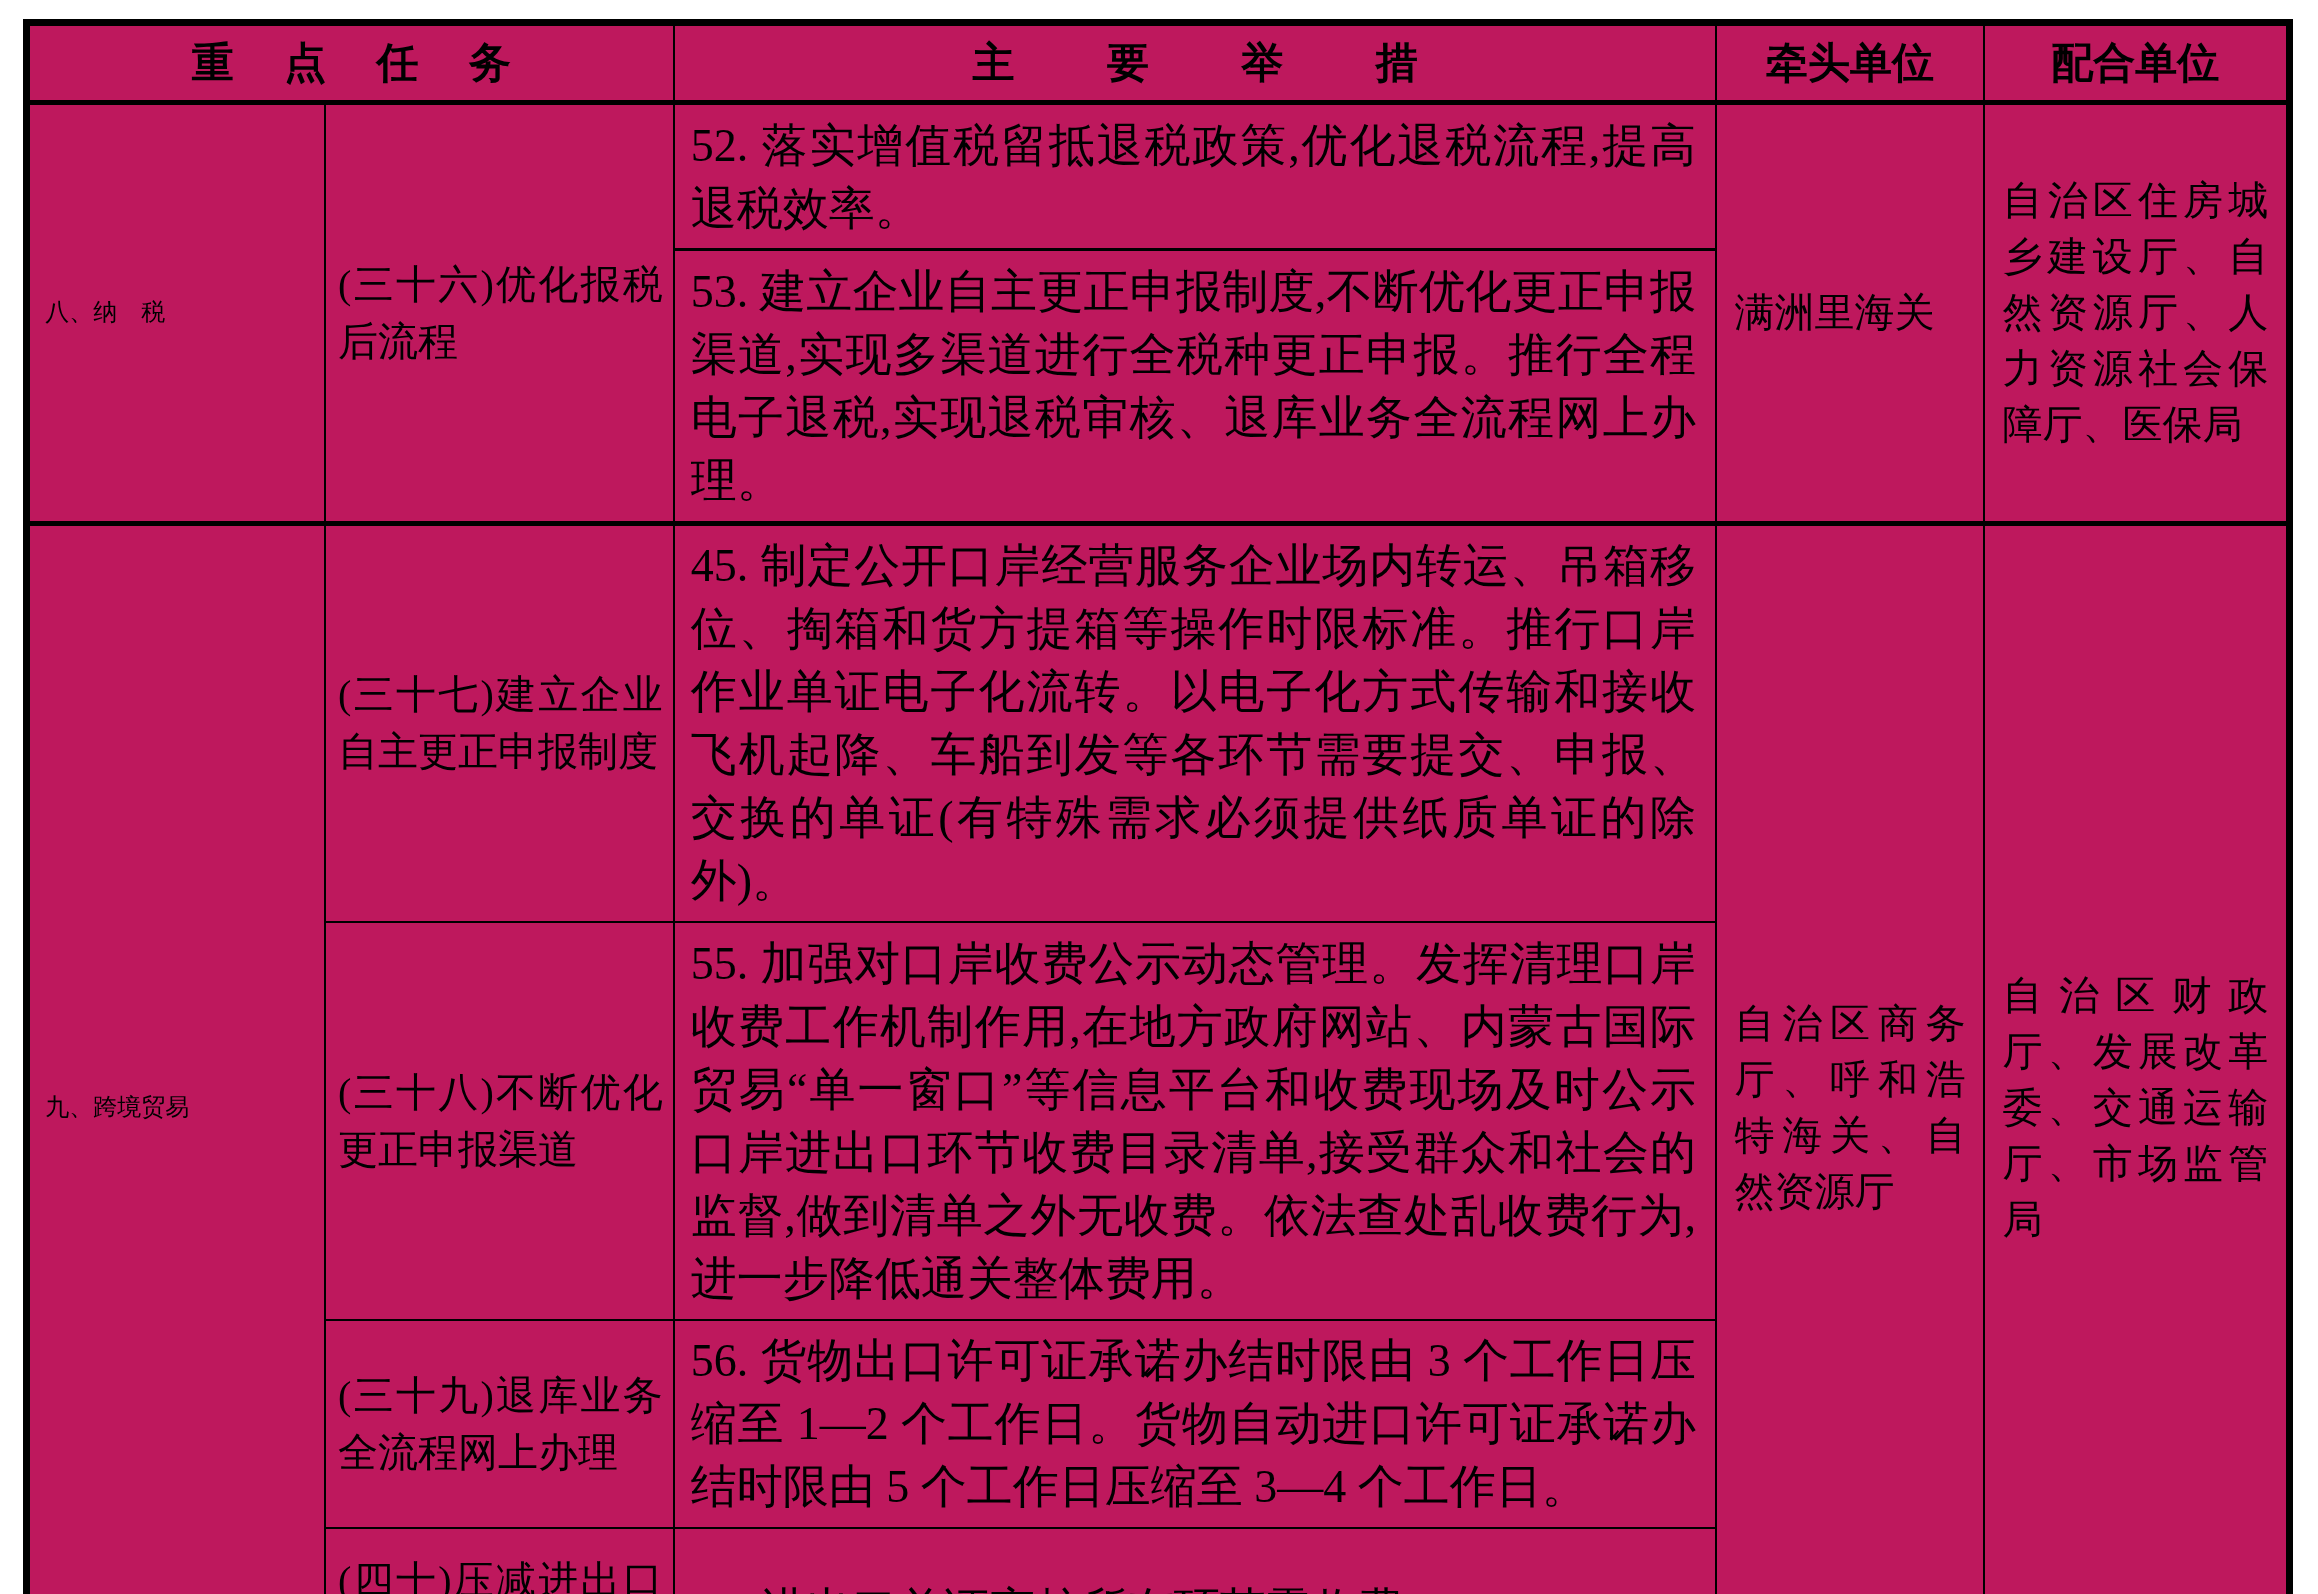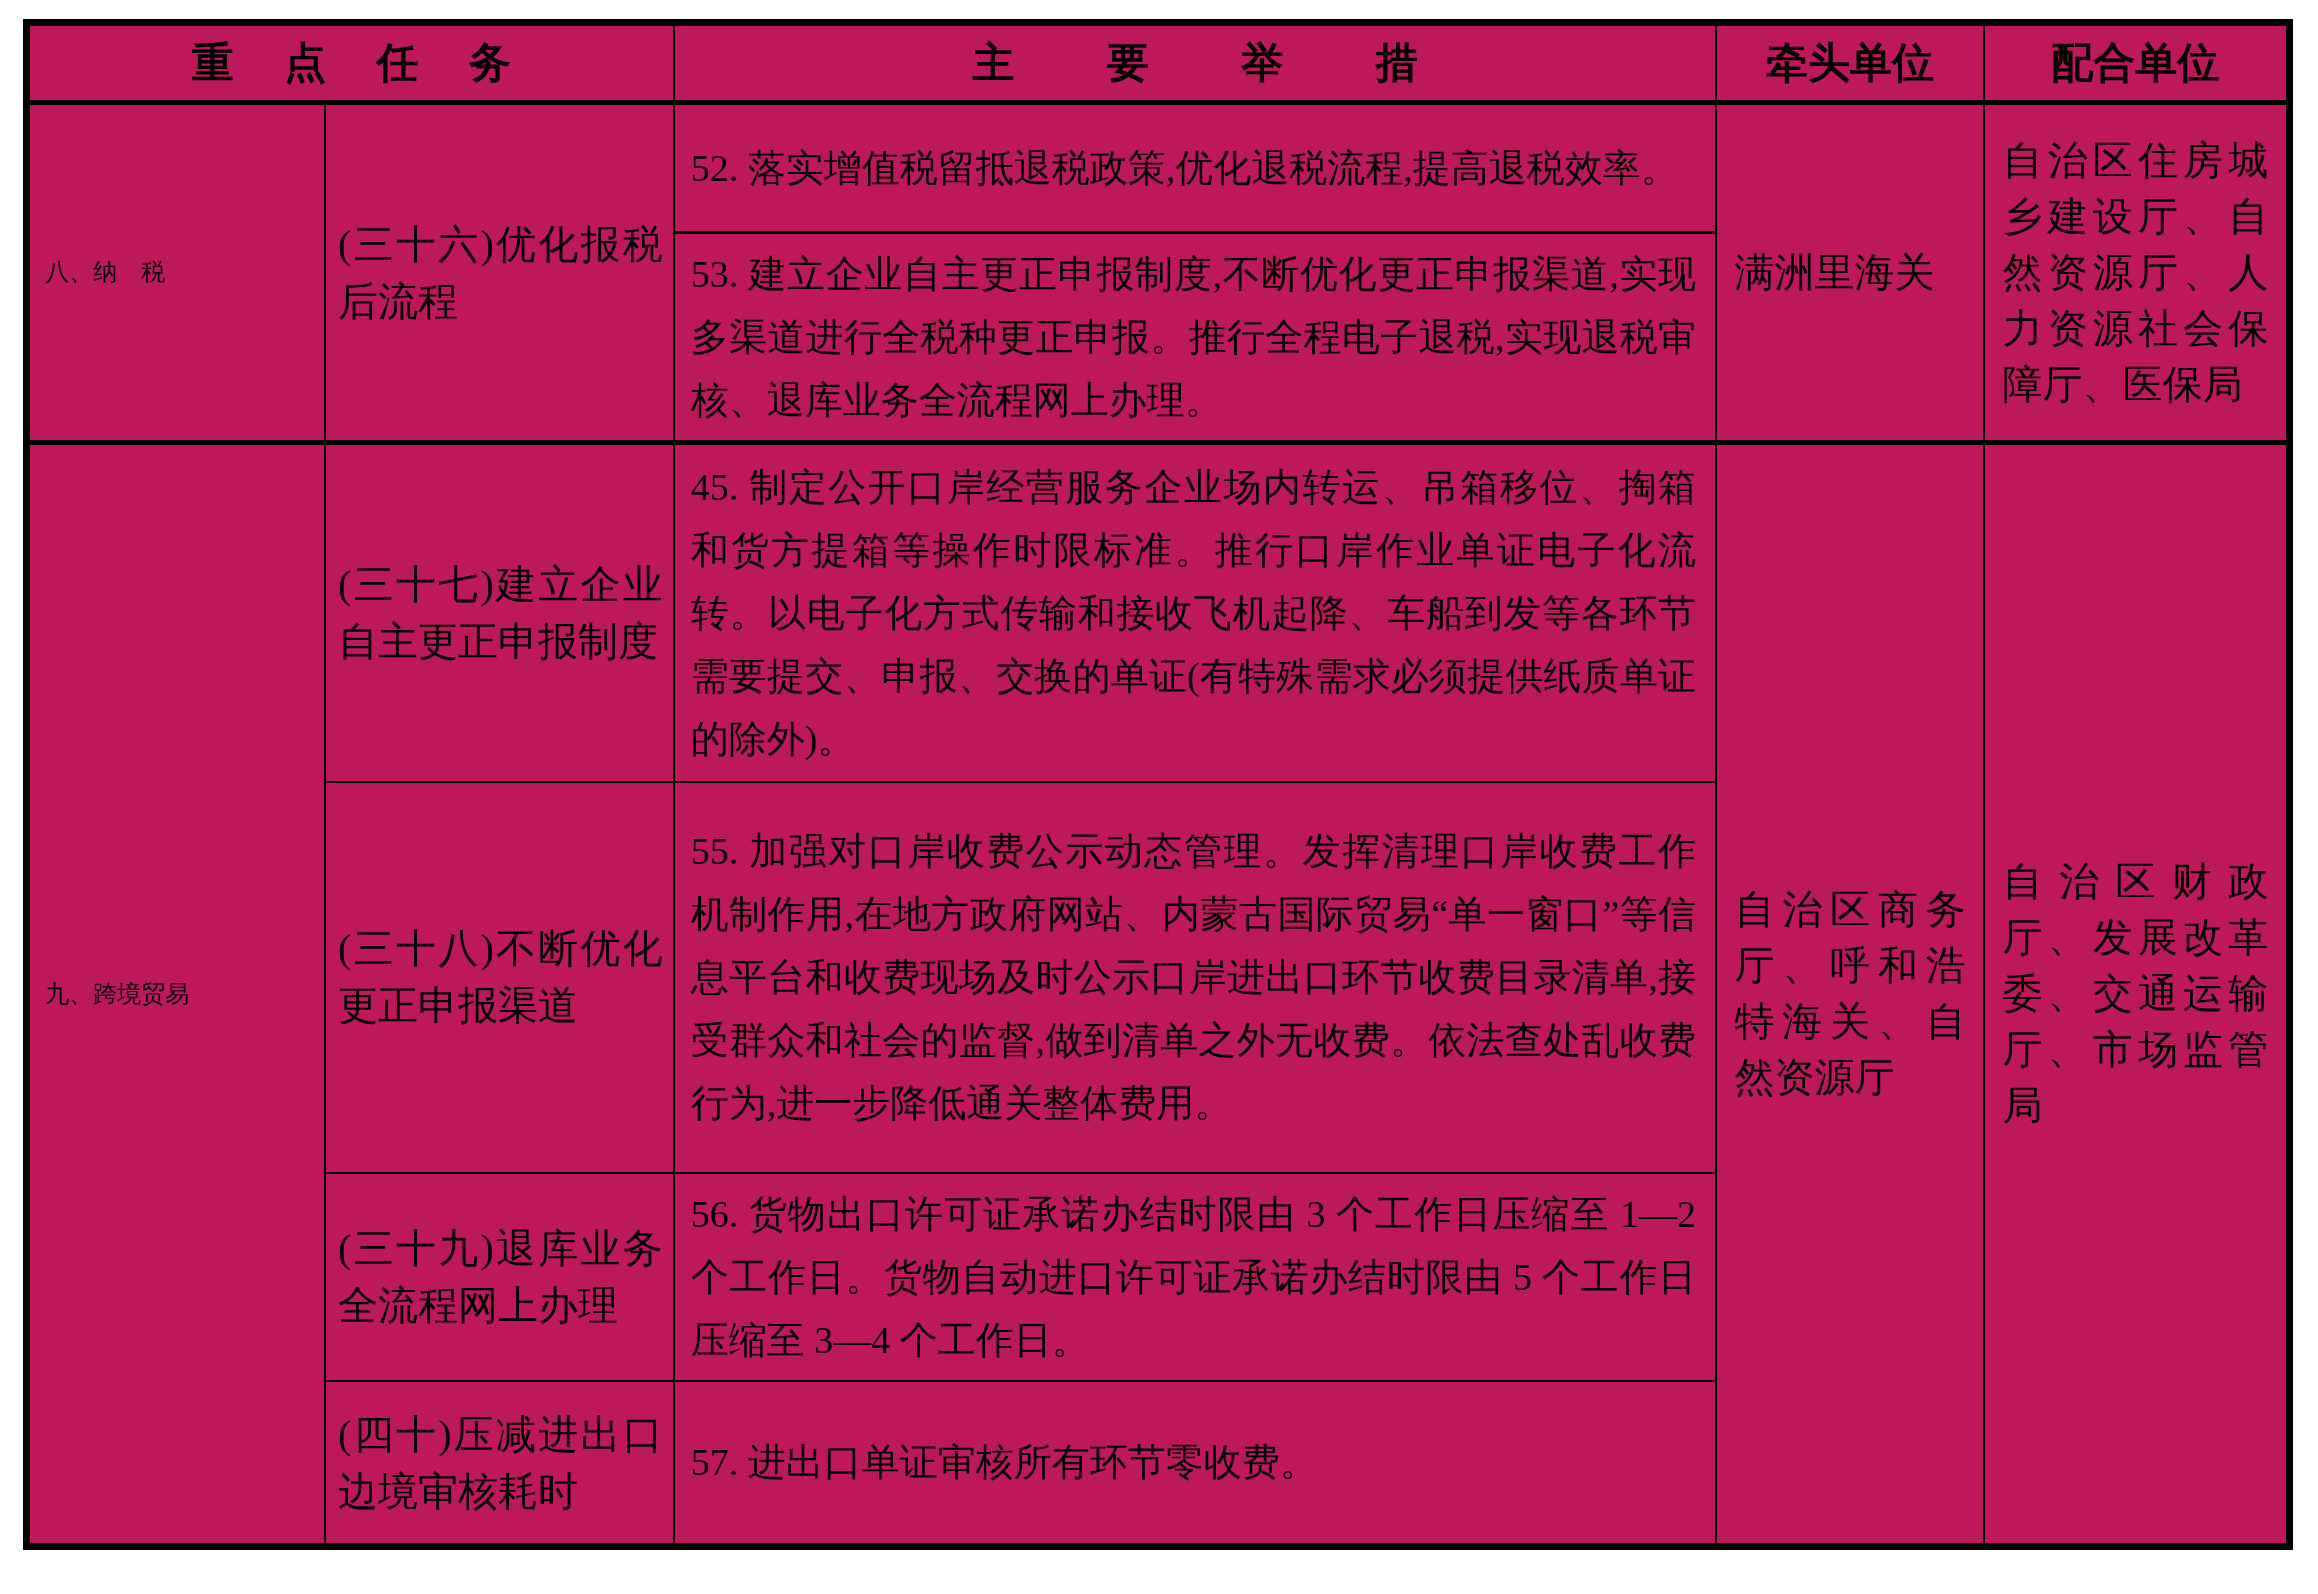--- a/index.html
+++ b/index.html
@@ -53,21 +53,21 @@
   }
   td.task {
     font-size: 40px;
     line-height: 57px;
     text-align: left;
     padding: 8.7px 10.4px 8.7px 12px;
     text-align: justify;
     text-justify: inter-ideograph;
   }
   td.measure {
-    font-size: 38px;
+    font-size: 46px;
     line-height: 63px;
     text-align: justify;
     text-justify: inter-ideograph;
     padding: 8.7px 19px 8.7px 15.6px;
   }
   td.unit {
     font-size: 40px;
     line-height: 56px;
     text-align: justify;
     text-justify: inter-ideograph;

